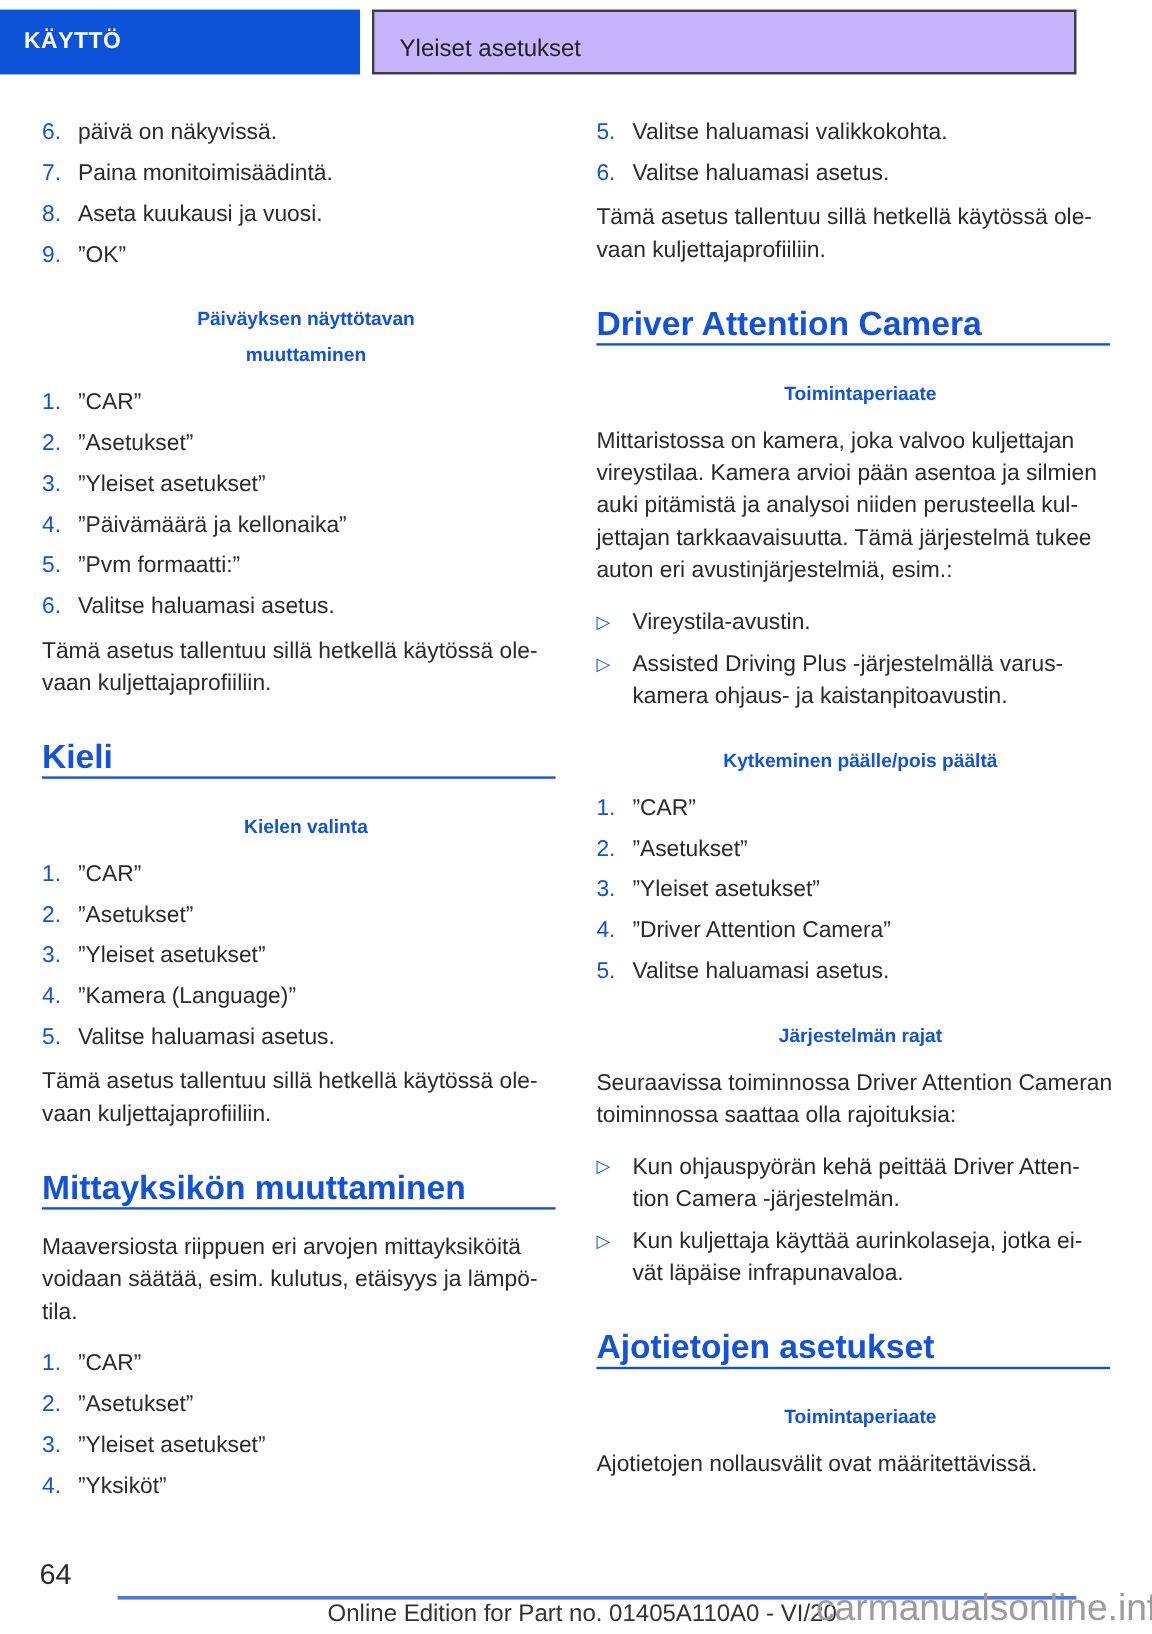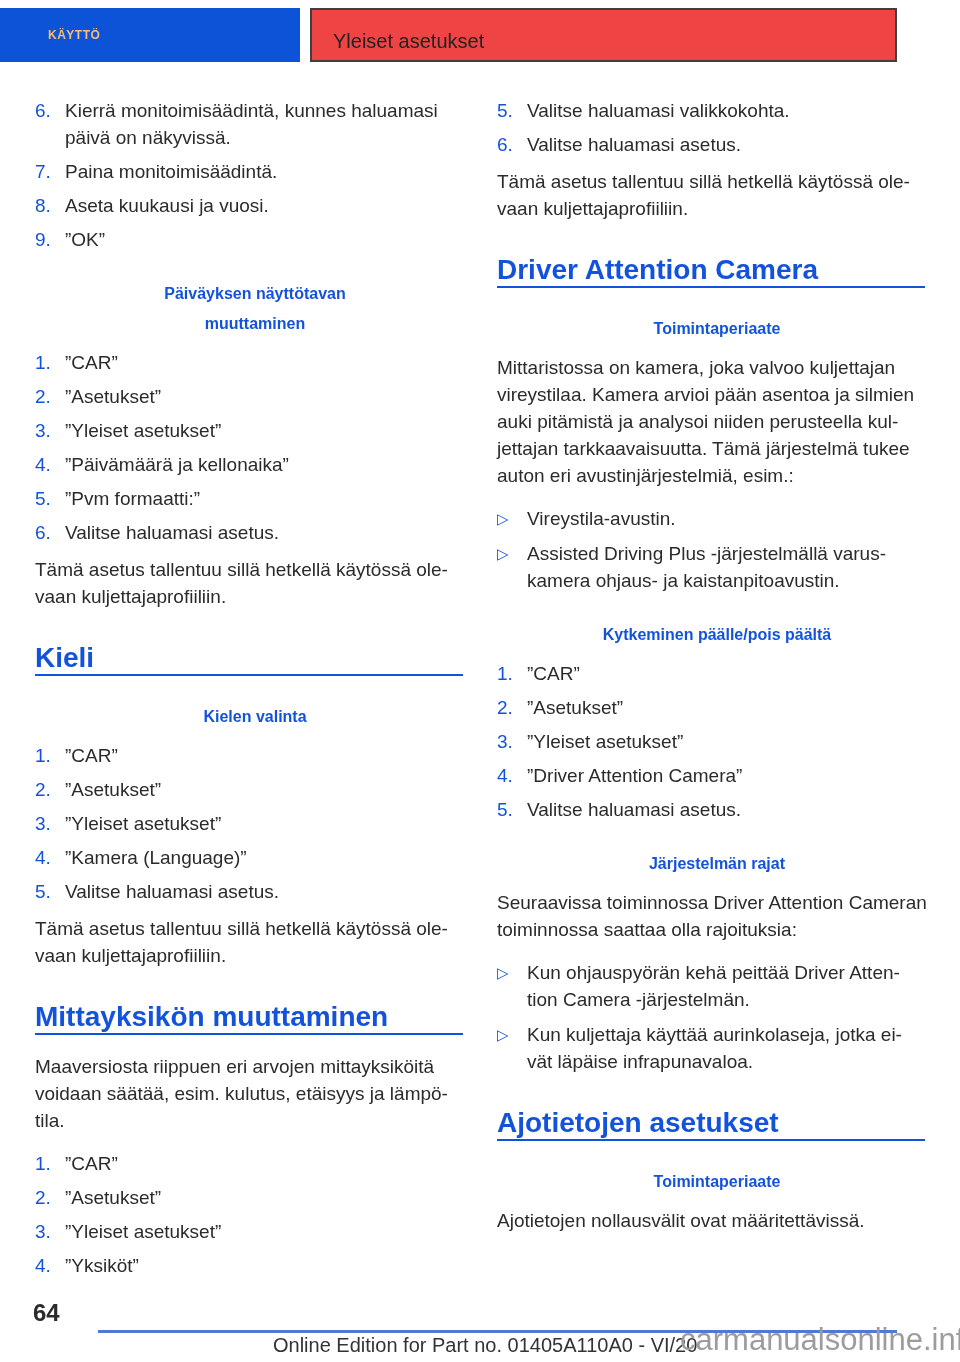--- a/index.html
+++ b/index.html
@@ -13,27 +13,27 @@
   html,body{background:#ffffff;}
   body{
     width:960px;height:1362px;position:relative;overflow:hidden;
     font-family:"Liberation Sans","DejaVu Sans",sans-serif;
     color:var(--body-text);
   }
   
   .hdr{position:absolute;top:8px;left:0;width:960px;height:54px;}
   .hdr-tab{
     position:absolute;left:0;top:0;width:300px;height:54px;
-    background:var(--header-box-blue);color:#fdba74;
+    background:var(--header-box-blue);color:#ffffff;
     display:flex;align-items:center;
-    padding-left:48px;font-size:12px;font-weight:bold;letter-spacing:.5px;
+    padding-left:20px;font-size:19px;font-weight:bold;letter-spacing:.5px;
   }
   .hdr-title{
     position:absolute;left:310px;top:0;width:587px;height:54px;
-    background:#ef4444;border:2px solid #3F3F3F;
+    background:#c4b5fd;border:2px solid #3F3F3F;
     display:flex;align-items:flex-end;
     padding:0 0 7px 21px;font-size:20px;color:#222;
   }
   
   .cols{position:absolute;top:97px;left:35px;width:890px;display:flex;gap:34px;}
   .col{width:428px;}
   .line{display:block;white-space:nowrap;}
   .step{display:flex;margin-bottom:7px;font-size:19px;line-height:27px;}
   .step .num{width:30px;flex:0 0 30px;color:var(--accent-blue);}
   .step .txt{flex:1;}
@@ -46,21 +46,21 @@
     margin:32px 0 18px 0;
   }
   .h3{
     font-size:16px;line-height:30px;font-weight:bold;color:var(--accent-blue);
     margin:26px 0 10px 12px;
     text-align:center;
   }
   .h3 .line{white-space:nowrap;}
   .gap-sm{height:6px;}
   
-  .pagenum{position:absolute;left:33px;top:1299px;font-size:24px;font-weight:bold;color:#2B2B2B;}
+  .pagenum{position:absolute;left:33px;top:1299px;font-size:24px;font-weight:normal;color:#2B2B2B;}
   .footrule{position:absolute;left:98px;top:1330px;width:799px;height:3px;background:var(--footer-line-blue);}
   .edition{position:absolute;left:273px;top:1334px;font-size:20px;color:#333;white-space:nowrap;}
   .watermark{position:absolute;left:680px;top:1322px;font-size:31px;color:var(--watermark-gray);white-space:nowrap;}
 </style>
 </head>
 <body>
 
 <div class="hdr">
   <div class="hdr-tab">
     <span>KÄYTTÖ</span>
@@ -70,21 +70,20 @@
   </div>
 </div>
 
 <div class="cols">
 
   <div class="col">
 
     <div class="step">
       <span class="num">6.</span>
       <span class="txt">
-        <span class="line">Kierrä monitoimisäädintä, kunnes haluamasi</span>
         <span class="line">päivä on näkyvissä.</span>
       </span>
     </div>
     <div class="step">
       <span class="num">7.</span>
       <span class="txt">
         <span class="line">Paina monitoimisäädintä.</span>
       </span>
     </div>
     <div class="step">

